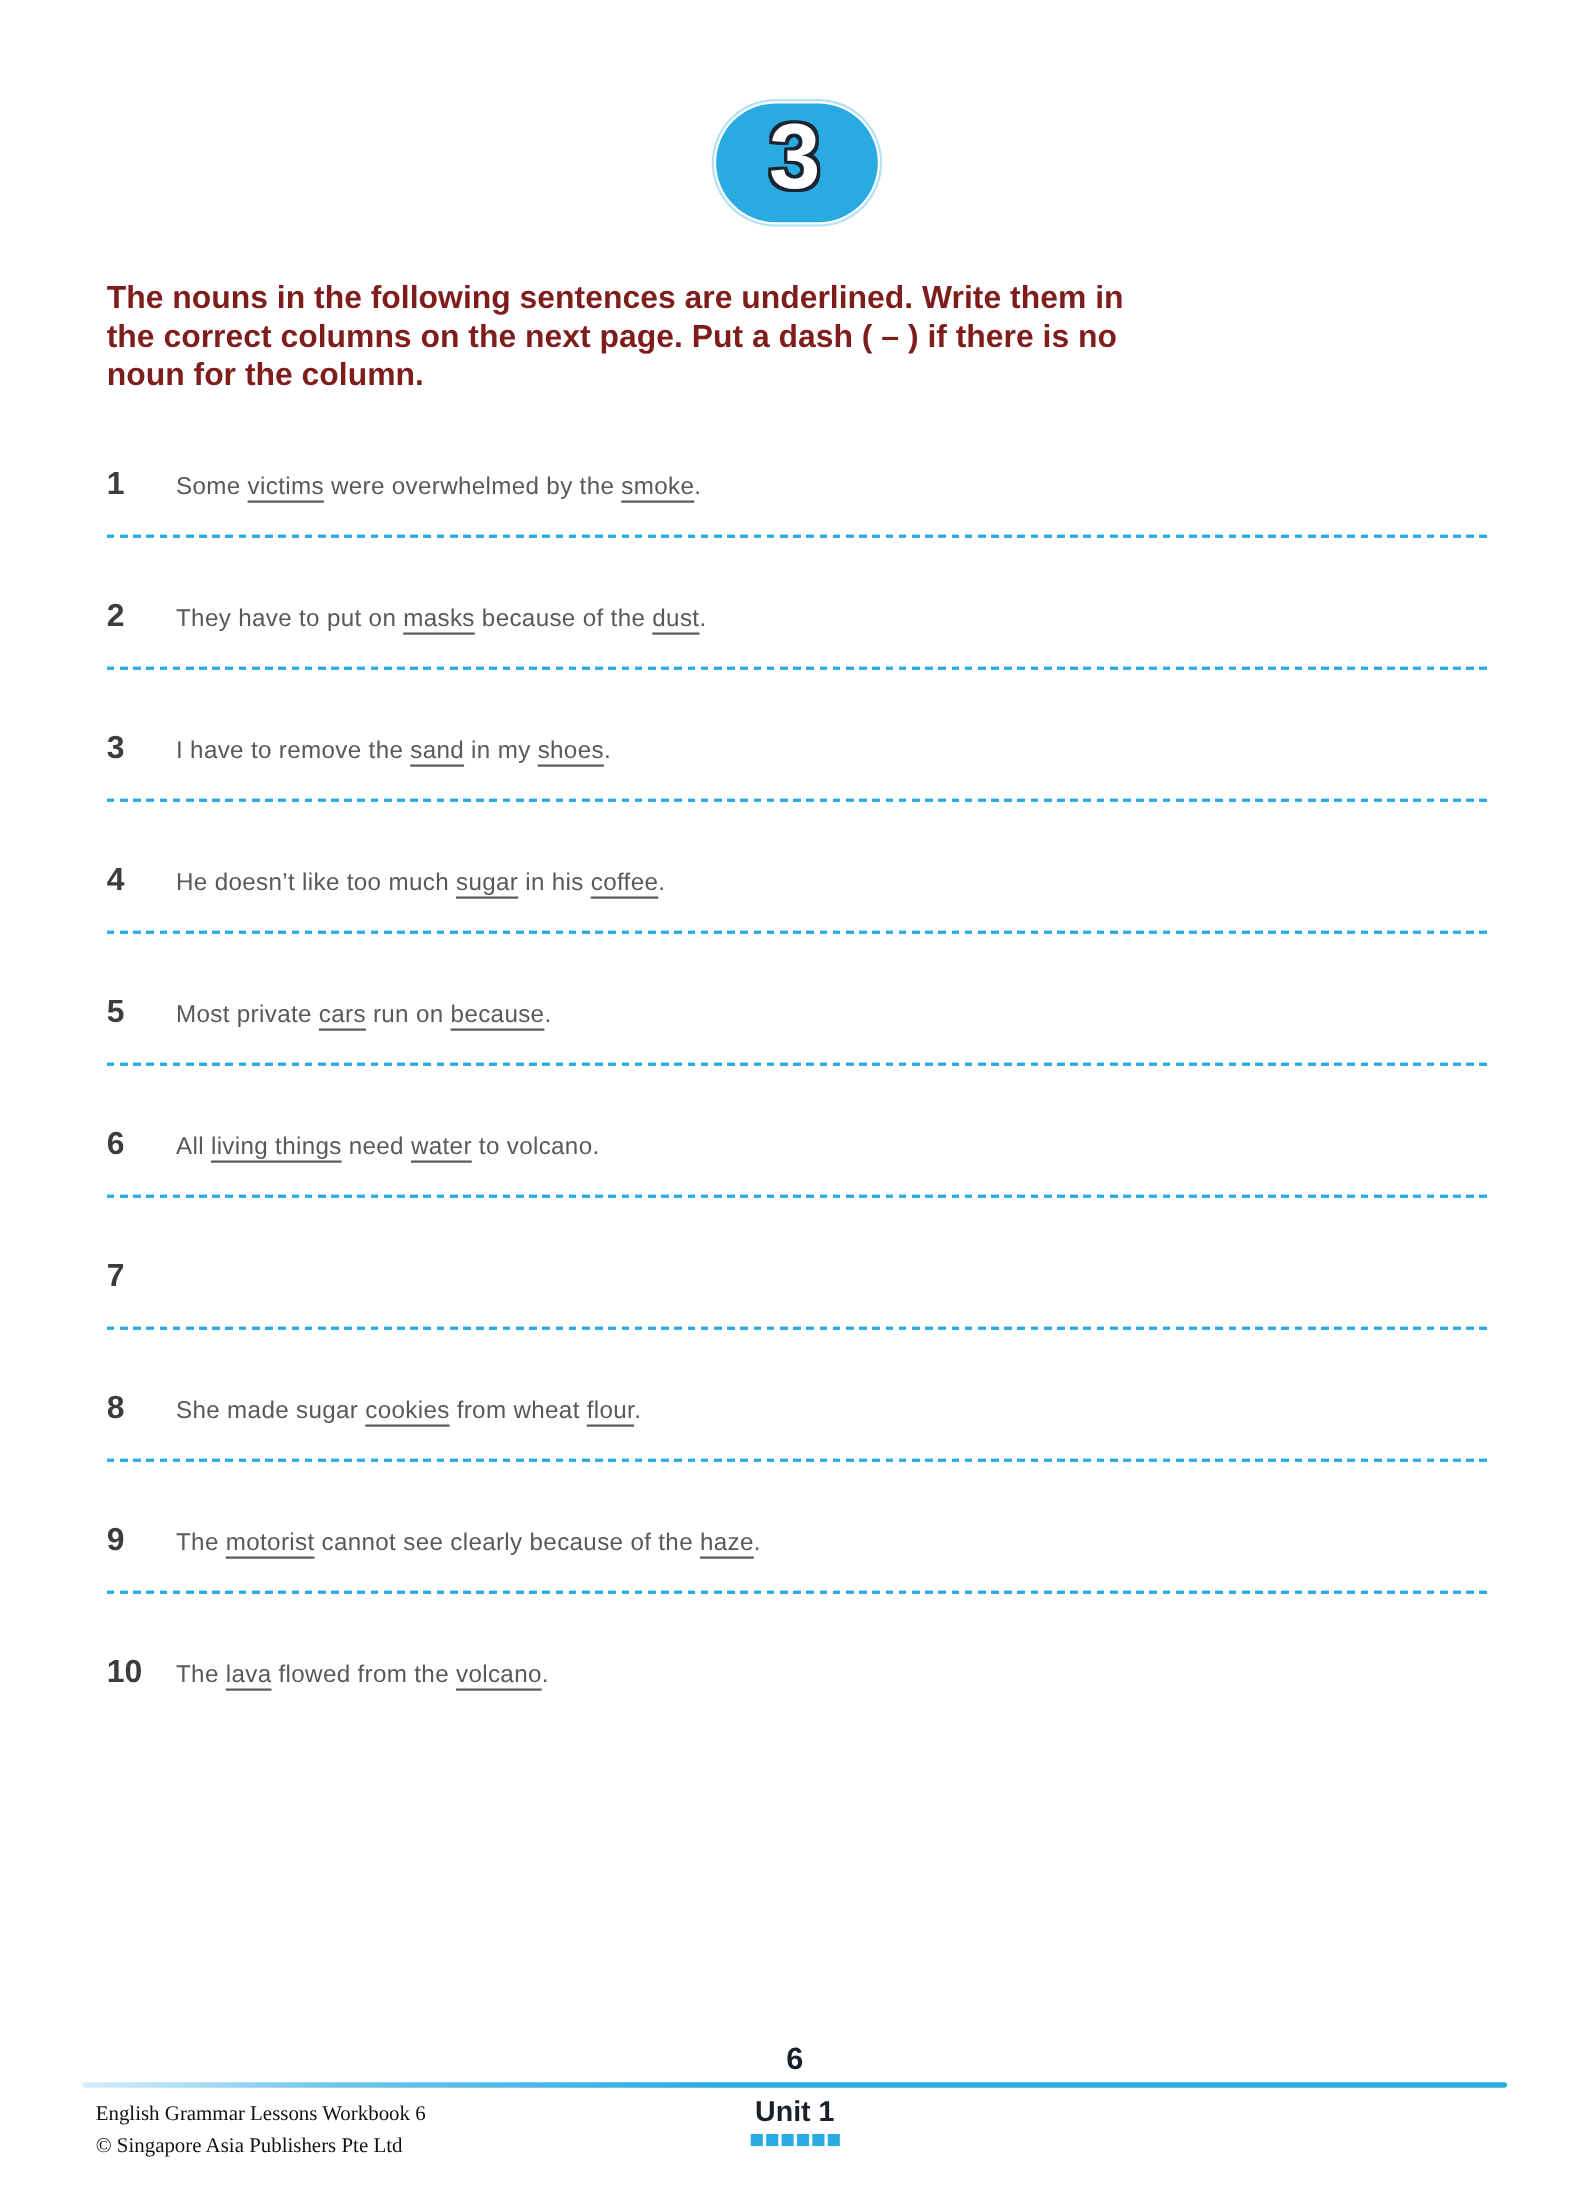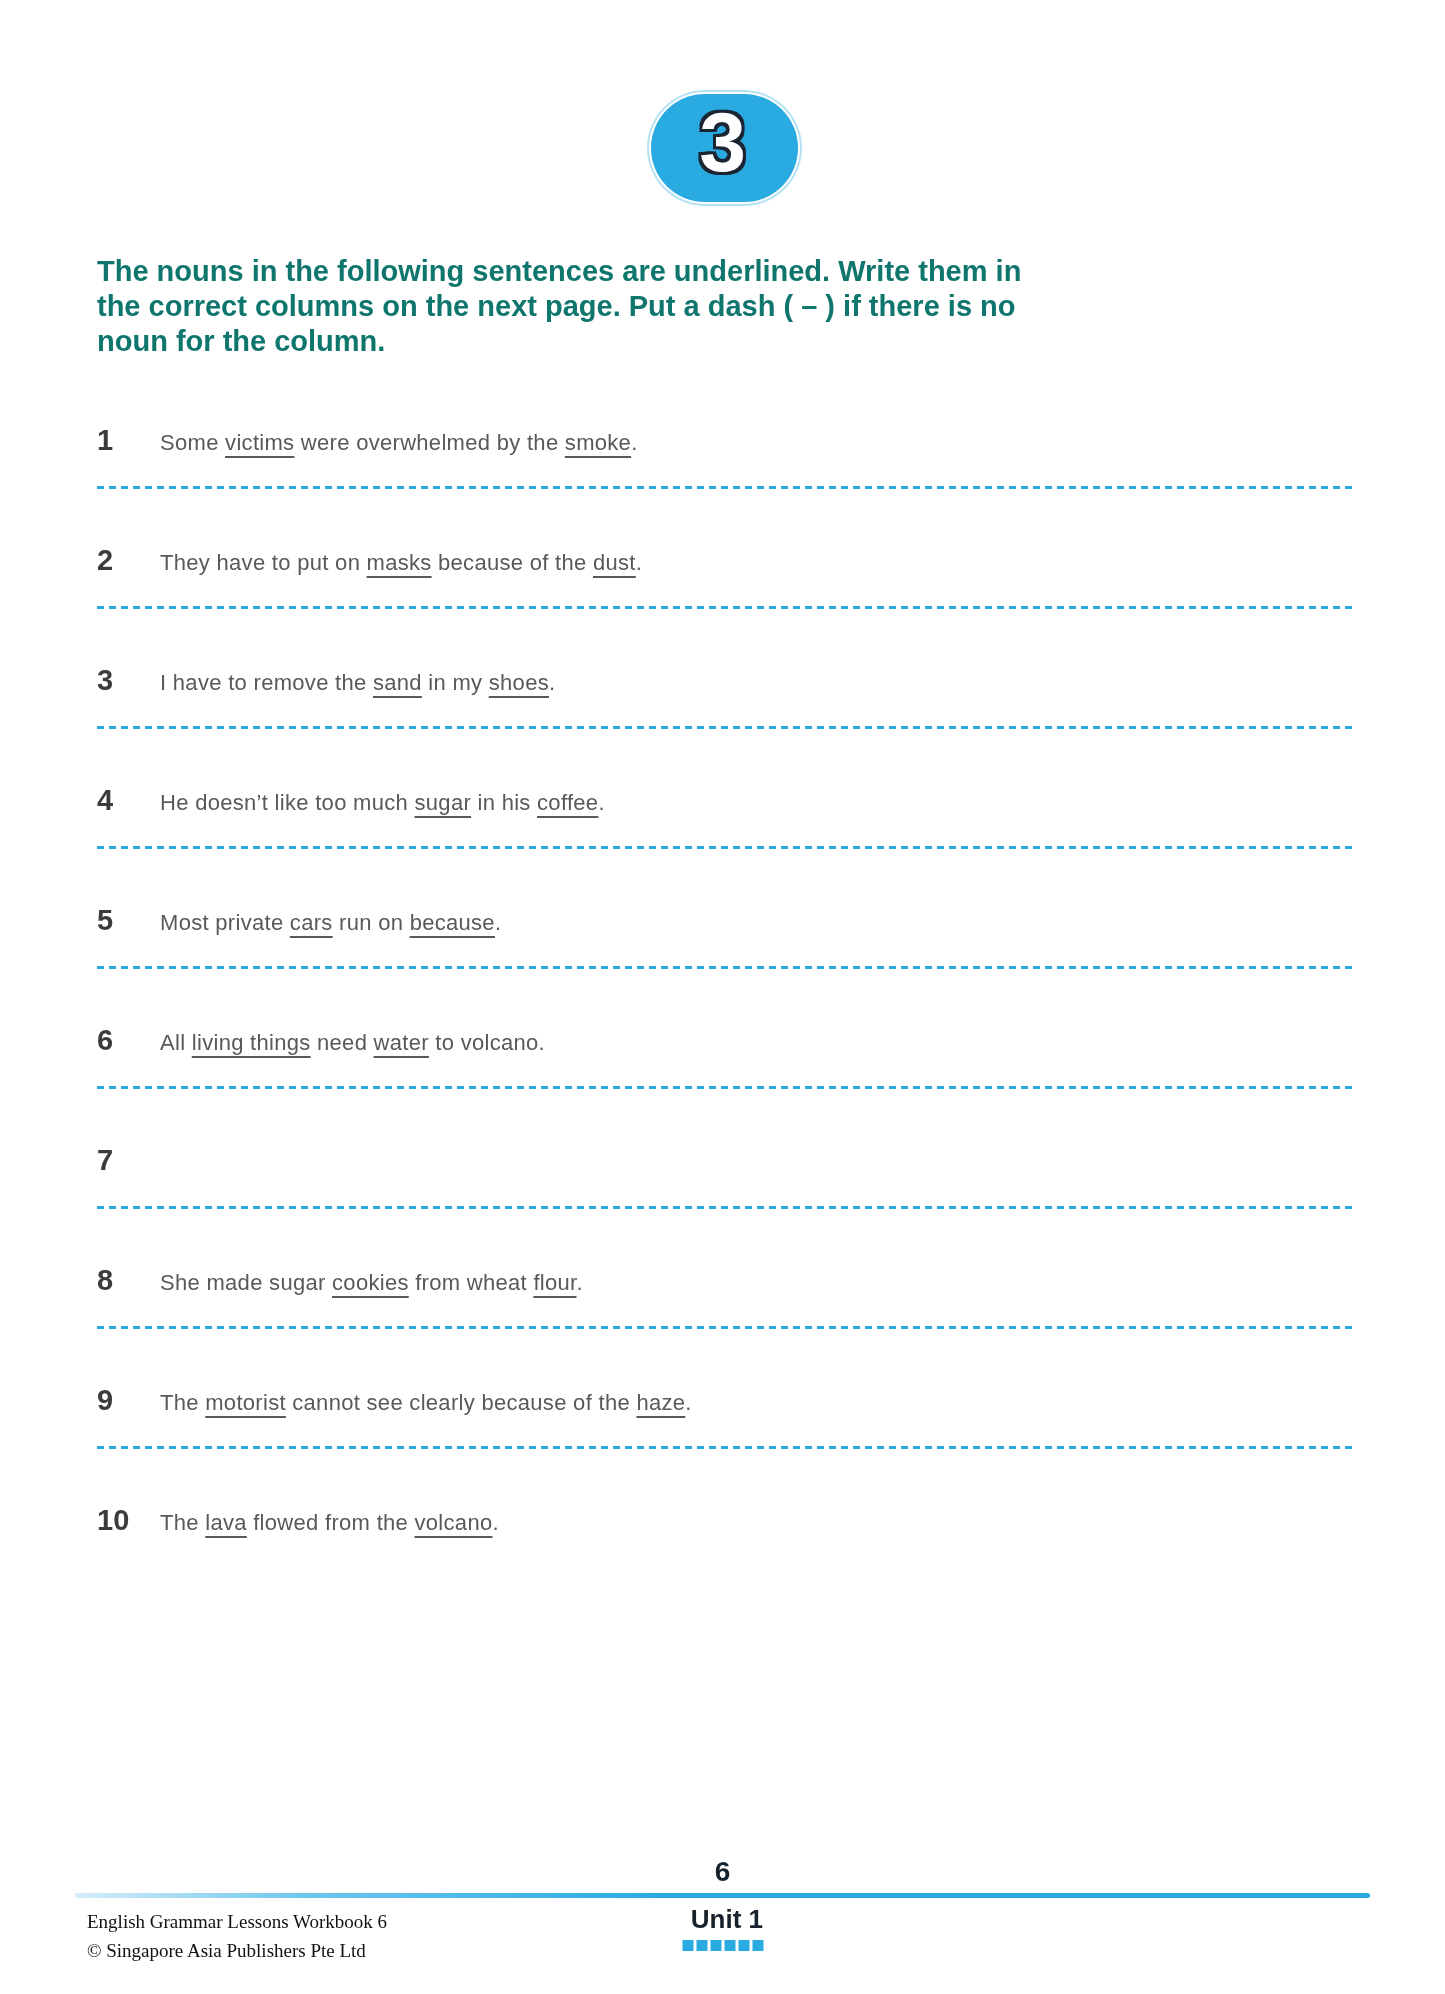--- a/index.html
+++ b/index.html
@@ -56,21 +56,21 @@
   .instructions {
     margin-top:56px;
     max-width:960px;
     font-size:29px;
     font-weight:bold;
     line-height:1.2;
     color:#1badе4;
     color:#1badE4;
     color:#1badе4;
   }
-  .instructions { color:#0f766e; }
+  .instructions { color:#7f1d1d; }
 
   
   .sentence-list { margin-top:66px; }
   .sentence-block { }
   .sentence-row {
     display:flex;
     align-items:baseline;
   }
   .num {
     flex:0 0 63px;
@@ -125,21 +125,21 @@
     font-family:"Liberation Serif", serif;
     font-size:19px;
     color:#111111;
     line-height:1.55;
     padding-left:12px;
   }
   .footer-center-bottom {
     position:absolute;
     left:50%; top:6px;
     transform:translateX(-50%);
-    text-align:right;
+    text-align:center;
   }
   .unit-label {
     font-size:26px;
     font-weight:bold;
     color:#17222c;
   }
   .unit-squares {
     margin-top:5px;
     display:flex;
     justify-content:center;

